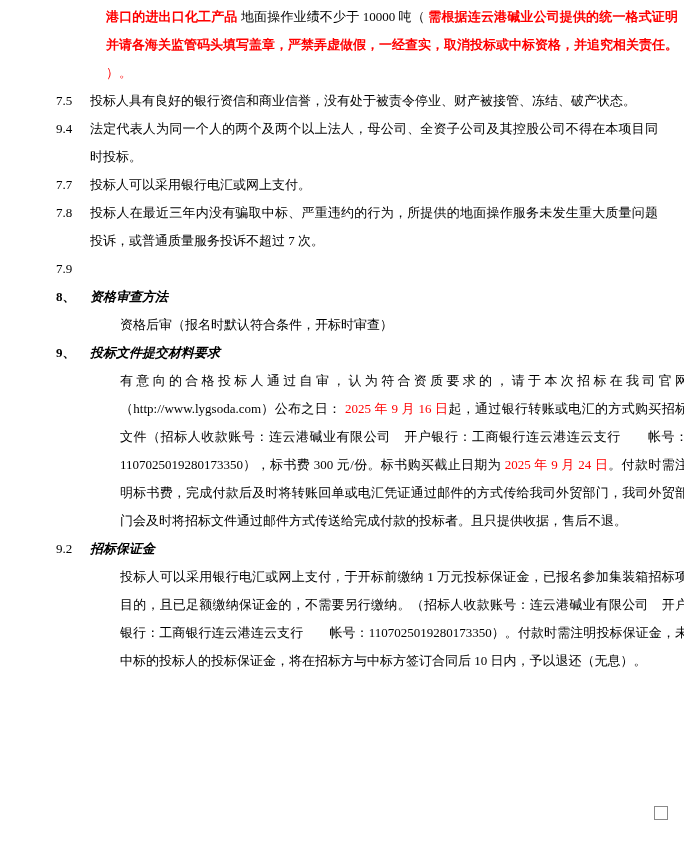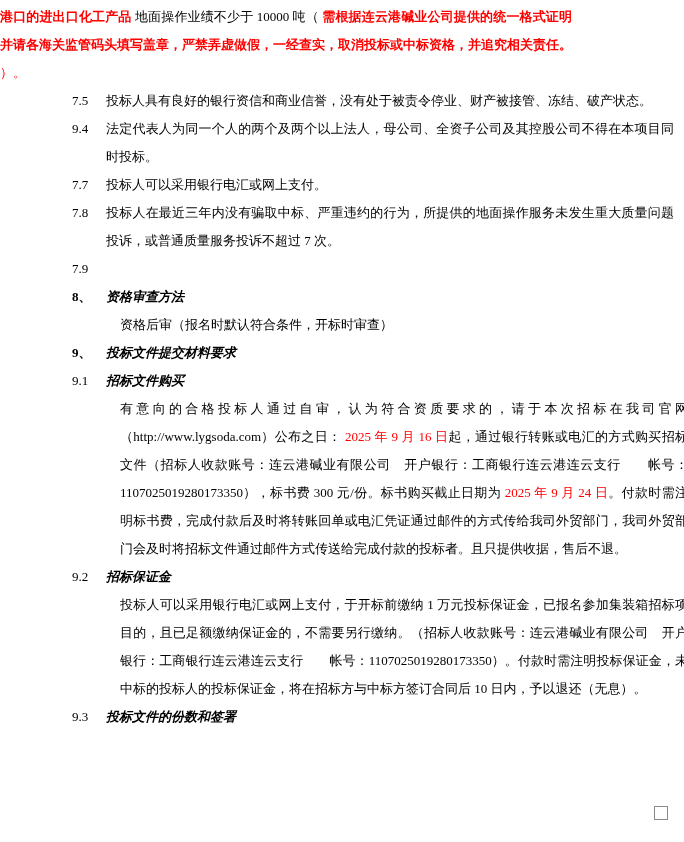--- a/index.html
+++ b/index.html
@@ -11,22 +11,22 @@
     position: relative;
     overflow: hidden;
   }
   .doc { padding-top: 3px; }
   .para {
     margin: 0;
     font-size: 13px;
     line-height: 28px;
     text-align: justify;
   }
-  .red-para { width: 572px; }
-  .clause { display: flex; padding-left: 72px; }
+  .red-para { margin-left: 106px; width: 572px; }
+  .clause { display: flex; padding-left: 56px; }
   .clause .num { flex: 0 0 34px; width: 34px; text-align: left; }
   .clause .clause-text { flex: 0 0 568px; width: 568px; }
   .heading-text { font-weight: bold; font-style: italic; }
   .bold { font-weight: bold; }
   .red { color: #ff0000; }
   .nowrap { white-space: nowrap; }
   .body-para { margin-left: 120px; width: 568px; }
   .anchor-square {
     position: absolute;
     left: 654px; top: 806px;
@@ -71,34 +71,26 @@
     <span class="num bold">8、</span>
     <span class="clause-text heading-text">资格审查方法</span>
   </div>
   <p class="para body-para">资格后审（报名时默认符合条件，开标时审查）</p>
 
   <div class="para clause">
     <span class="num bold">9、</span>
     <span class="clause-text heading-text">投标文件提交材料要求</span>
   </div>
 
-  <div class="para clause">
-    <span class="num">9.1</span>
-    <span class="clause-text heading-text">招标文件购买</span>
-  </div>
   <p class="para body-para">
     <span>有意向的合格投标人通过自审，认为符合资质要求的，请于本次招标在我司官网</span><span class="nowrap">（http://www.lygsoda.com）</span><span>公布之日： </span><span class="red">2025 年 9 月 16 日</span><span>起，通过银行转账或电汇的方式购买招标文件（招标人收款账号：连云港碱业有限公司　开户银行：工商银行连云港连云支行　　帐号：1107025019280173350），标书费 300 元/份。标书购买截止日期为 </span><span class="red">2025 年 9 月 24 日</span><span>。付款时需注明标书费，完成付款后及时将转账回单或电汇凭证通过邮件的方式传给我司外贸部门，我司外贸部门会及时将招标文件通过邮件方式传送给完成付款的投标者。且只提供收据，售后不退。</span>
   </p>
 
   <div class="para clause">
     <span class="num">9.2</span>
     <span class="clause-text heading-text">招标保证金</span>
   </div>
   <p class="para body-para">投标人可以采用银行电汇或网上支付，于开标前缴纳 1 万元投标保证金，已报名参加集装箱招标项目的，且已足额缴纳保证金的，不需要另行缴纳。（招标人收款账号：连云港碱业有限公司　开户银行：工商银行连云港连云支行　　帐号：1107025019280173350）。付款时需注明投标保证金，未中标的投标人的投标保证金，将在招标方与中标方签订合同后 10 日内，予以退还（无息）。</p>
 
-  <div class="para clause">
-    <span class="num">9.3</span>
-    <span class="clause-text heading-text">投标文件的份数和签署</span>
-  </div>
 
 </div>
 
 <div class="anchor-square"></div>
 
 </body></html>

